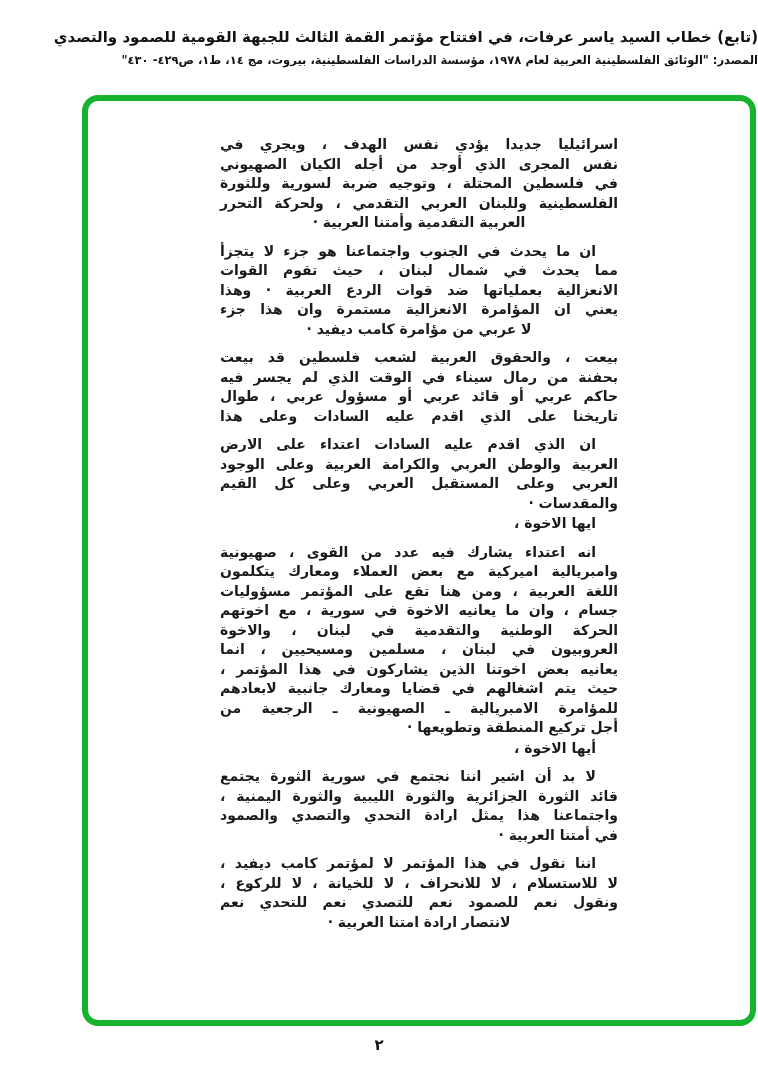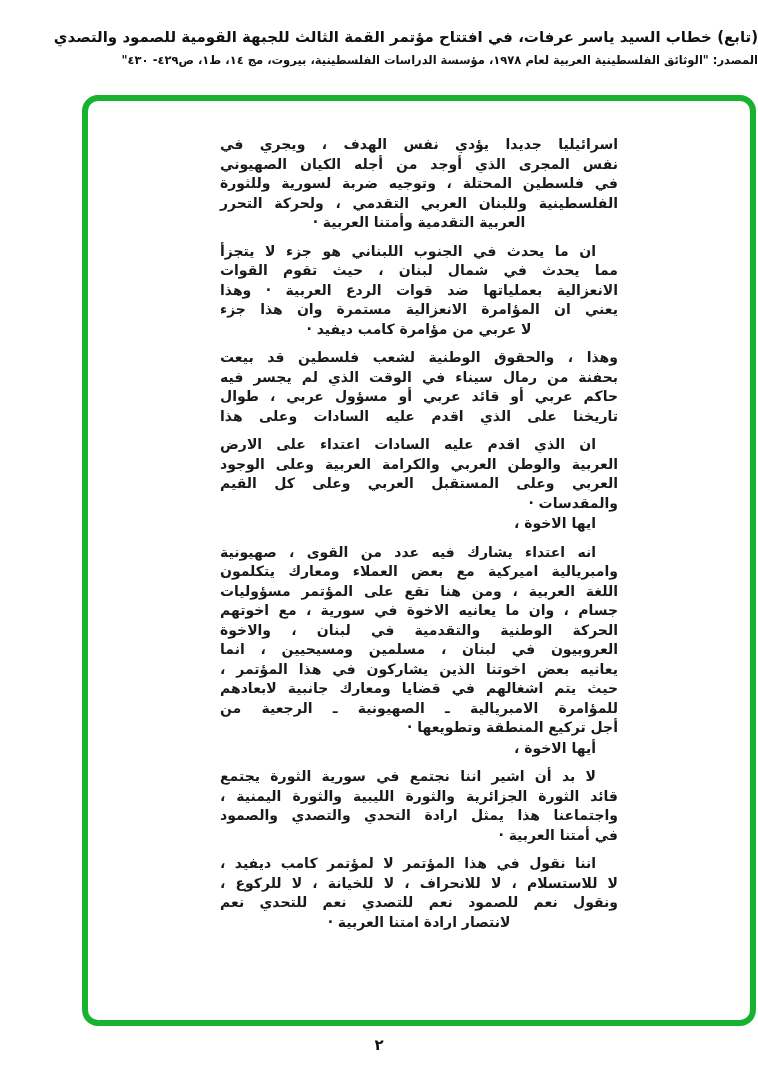--- a/index.html
+++ b/index.html
@@ -87,28 +87,28 @@
   <div class="document-frame" style="border-color: rgb(23, 178, 46);">
     <div class="document-body" id="doc-body">
         <div class="para first">
           <div class="line">اسرائيليا جديدا يؤدي نفس الهدف ، ويجري في</div>
           <div class="line">نفس المجرى الذي أوجد من أجله الكيان الصهيوني</div>
           <div class="line">في فلسطين المحتلة ، وتوجيه ضربة لسورية وللثورة</div>
           <div class="line">الفلسطينية وللبنان العربي التقدمي ، ولحركة التحرر</div>
           <div class="line center">العربية التقدمية وأمتنا العربية ·</div>
         </div>
         <div class="para">
-          <div class="line indent">ان ما يحدث في الجنوب اللبناني هو جزء لا يتجزأ</div>
+          <div class="line indent">ان ما يحدث في الجنوب واجتماعنا هو جزء لا يتجزأ</div>
           <div class="line">مما يحدث في شمال لبنان ، حيث تقوم القوات</div>
           <div class="line">الانعزالية بعملياتها ضد قوات الردع العربية · وهذا</div>
           <div class="line">يعني ان المؤامرة الانعزالية مستمرة وان هذا جزء</div>
           <div class="line center">لا عربي من مؤامرة كامب ديفيد ·</div>
         </div>
         <div class="para">
-          <div class="line">وهذا ، والحقوق الوطنية لشعب فلسطين قد بيعت</div>
+          <div class="line">بيعت ، والحقوق العربية لشعب فلسطين قد بيعت</div>
           <div class="line">بحفنة من رمال سيناء في الوقت الذي لم يجسر فيه</div>
           <div class="line">حاكم عربي أو قائد عربي أو مسؤول عربي ، طوال</div>
           <div class="line">تاريخنا على الذي اقدم عليه السادات وعلى هذا</div>
         </div>
         <div class="para">
           <div class="line indent">ان الذي اقدم عليه السادات اعتداء على الارض</div>
           <div class="line">العربية والوطن العربي والكرامة العربية وعلى الوجود</div>
           <div class="line">العربي وعلى المستقبل العربي وعلى كل القيم</div>
           <div class="line right">والمقدسات ·</div>
         </div>

